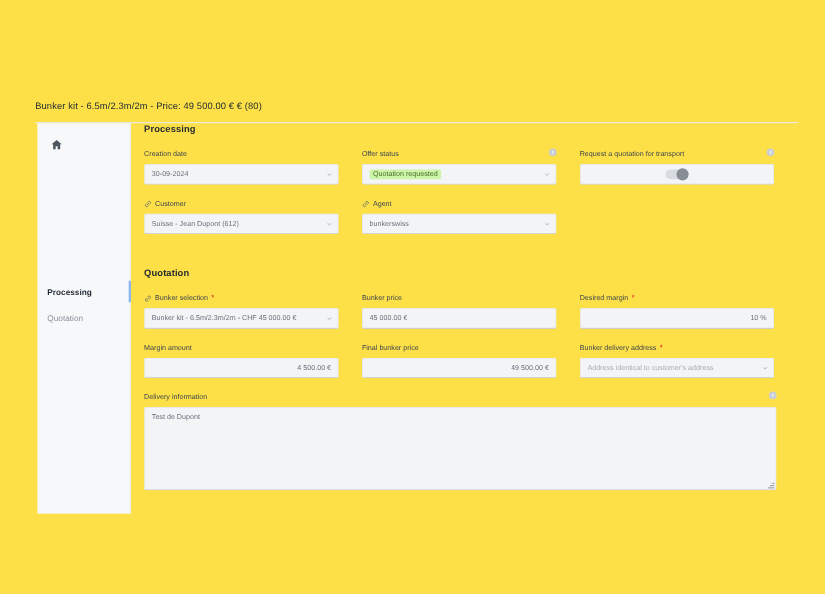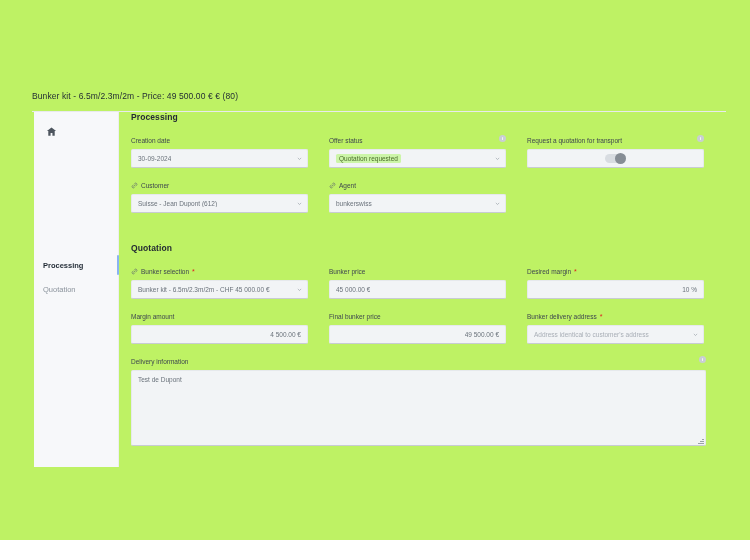--- a/index.html
+++ b/index.html
@@ -2,21 +2,21 @@
 <html><head>
 <meta charset="utf-8">
 <style>
   * { box-sizing: border-box; margin: 0; padding: 0; }
   html, body {
     width: 750px; height: 560px;
     background: #ffffff;
     font-family: "Liberation Sans", sans-serif;
     overflow: hidden;
   }
-  .page { position: relative; width: 750px; height: 540px; background: #bef264; }
+  .page { position: relative; width: 750px; height: 540px; background: #fde047; }
 
   
   .header-title {
     position: absolute; left: 32px; top: 91px;
     font-size: 8.5px; color: #1f2933; letter-spacing: .1px;
     white-space: nowrap;
   }
   .header-rule {
     position: absolute; left: 32px; top: 111px; width: 694px; height: 1px;
     background: #e8eaed;

